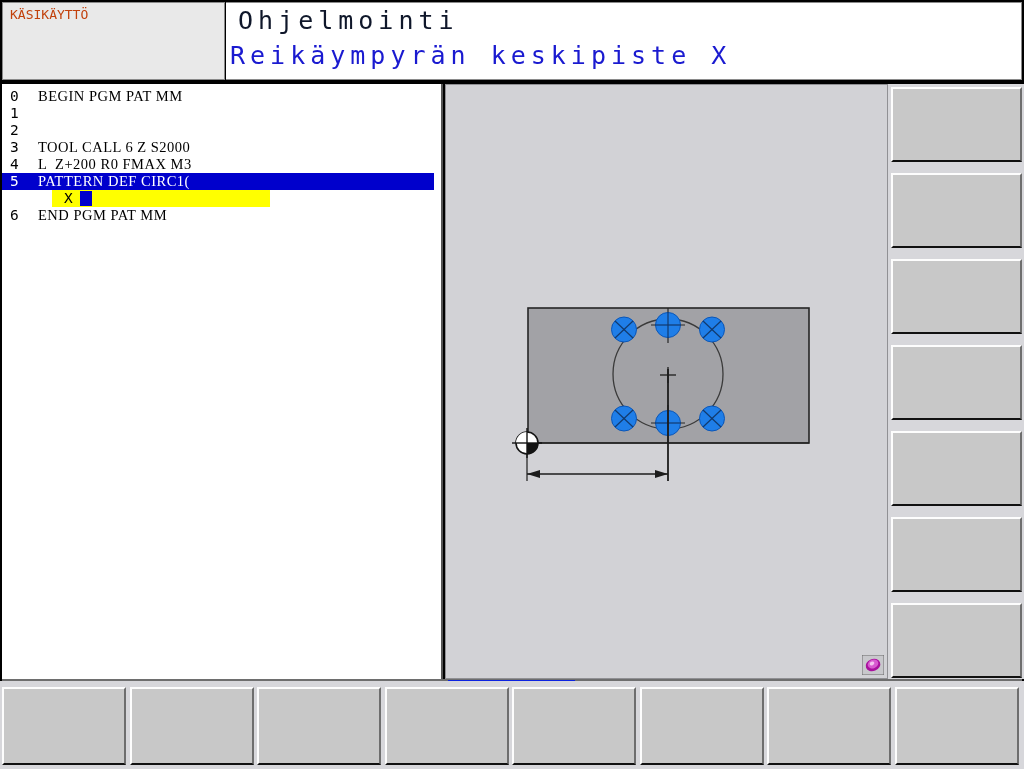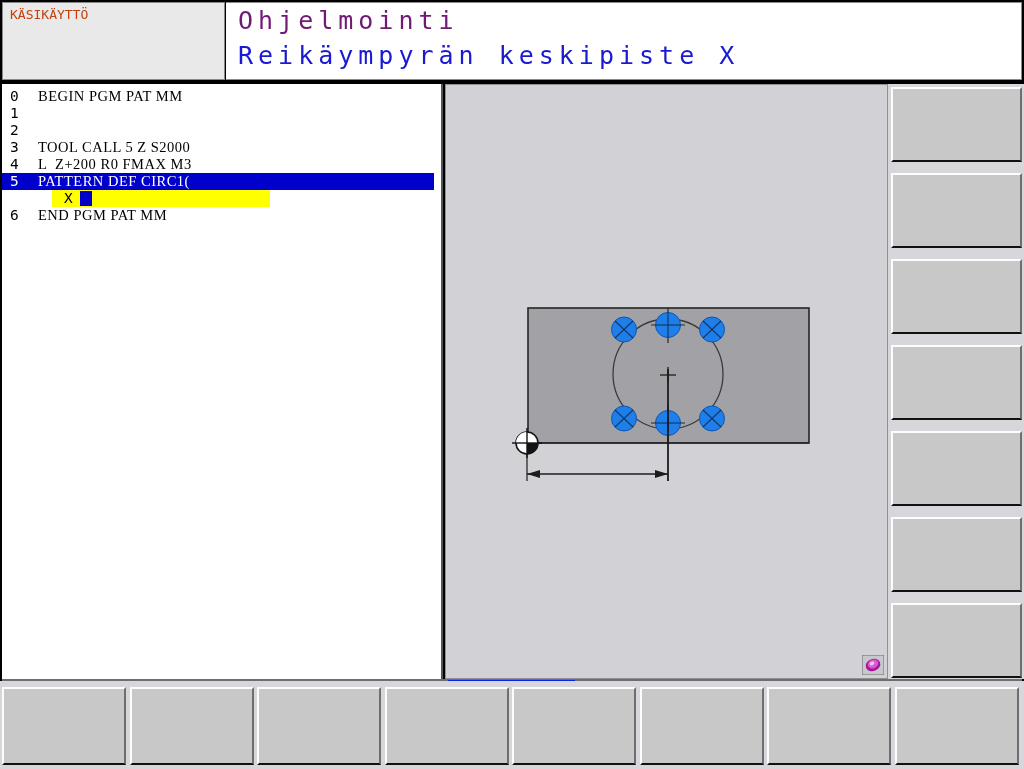--- a/index.html
+++ b/index.html
@@ -9,23 +9,23 @@
   .screen{position:absolute;left:0;top:0;width:1024px;height:769px;background:#000;}
 
   
   .header{position:absolute;left:2px;top:2px;width:1020px;height:78px;}
   .mode-box{position:absolute;left:0;top:0;width:223px;height:78px;
             background:#e9e9e9;border:1px solid #8a8a8a;box-sizing:border-box;}
   .mode-label{position:absolute;left:7px;top:4px;font-size:13px;color:#c2410c;
               letter-spacing:0px;font-family:"DejaVu Sans Mono","Liberation Mono",monospace;}
   .title-box{position:absolute;left:224px;top:0;width:796px;height:78px;
              background:#ffffff;border:1px solid #8a8a8a;border-left:none;box-sizing:border-box;}
-  .title-main{position:absolute;left:12px;top:3px;font-size:25px;color:#701a75;
+  .title-main{position:absolute;left:12px;top:3px;font-size:25px;color:#0f172a;
               letter-spacing:5px;font-family:"DejaVu Sans Mono","Liberation Mono",monospace;}
-  .title-sub{position:absolute;left:12px;top:38px;font-size:25px;color:#1a1ad0;
+  .title-sub{position:absolute;left:4px;top:38px;font-size:25px;color:#1a1ad0;
              letter-spacing:5px;font-family:"DejaVu Sans Mono","Liberation Mono",monospace;}
 
   
   .prog-panel{position:absolute;left:2px;top:84px;width:441px;height:595px;
               background:#ffffff;border-right:2px solid #555;box-sizing:border-box;}
   .prog-line{position:absolute;left:0;width:441px;height:17px;font-size:14.5px;
              color:#000;white-space:pre;line-height:17px;letter-spacing:0.5px;}
   .prog-line .num{position:absolute;left:8px;}
   .prog-line .txt{position:absolute;left:36px;font-family:Liberation Serif, serif;}
   .prog-line.sel{background:#0000cc;color:#fff;width:432px;}
@@ -63,21 +63,21 @@
     <div class="title-box">
       <div class="title-main">Ohjelmointi</div>
       <div class="title-sub">Reikäympyrän keskipiste X</div>
     </div>
   </div>
 
   <div class="prog-panel" id="prog-panel">
       <div class="prog-line" style="top: 4px;"><span class="num">0</span><span class="txt">BEGIN PGM PAT MM</span></div>
       <div class="prog-line" style="top: 21px;"><span class="num">1</span></div>
       <div class="prog-line" style="top: 38px;"><span class="num">2</span></div>
-      <div class="prog-line" style="top: 55px;"><span class="num">3</span><span class="txt">TOOL CALL 5 Z S2000</span></div>
+      <div class="prog-line" style="top: 55px;"><span class="num">3</span><span class="txt">TOOL CALL 6 Z S2000</span></div>
       <div class="prog-line" style="top: 72px;"><span class="num">4</span><span class="txt">L  Z+200 R0 FMAX M3</span></div>
       <div class="prog-line sel" style="top: 89px;"><span class="num">5</span><span class="txt">PATTERN DEF CIRC1(</span></div>
       <div class="prog-input" style="top: 106px;">
         <span class="ikey">X</span>
         <span class="caret"></span>
       </div>
       <div class="prog-line" style="top: 123px;"><span class="num">6</span><span class="txt">END PGM PAT MM</span></div>
     </div>
 
   <div class="gfx-panel">

